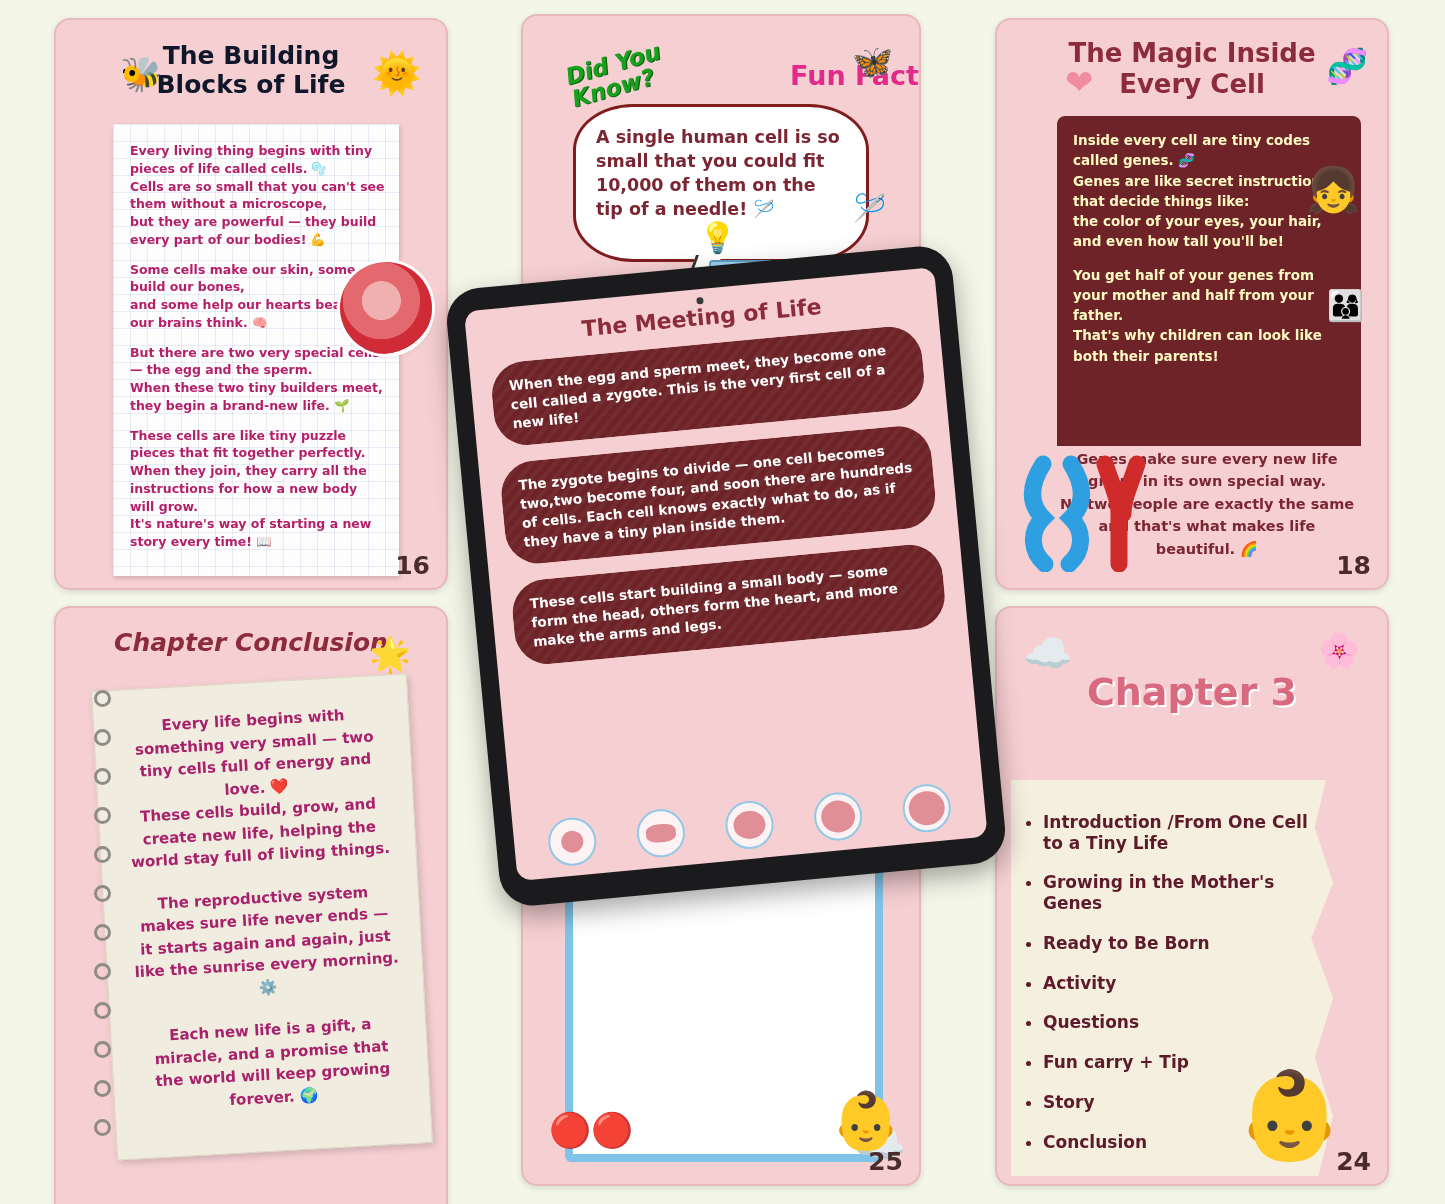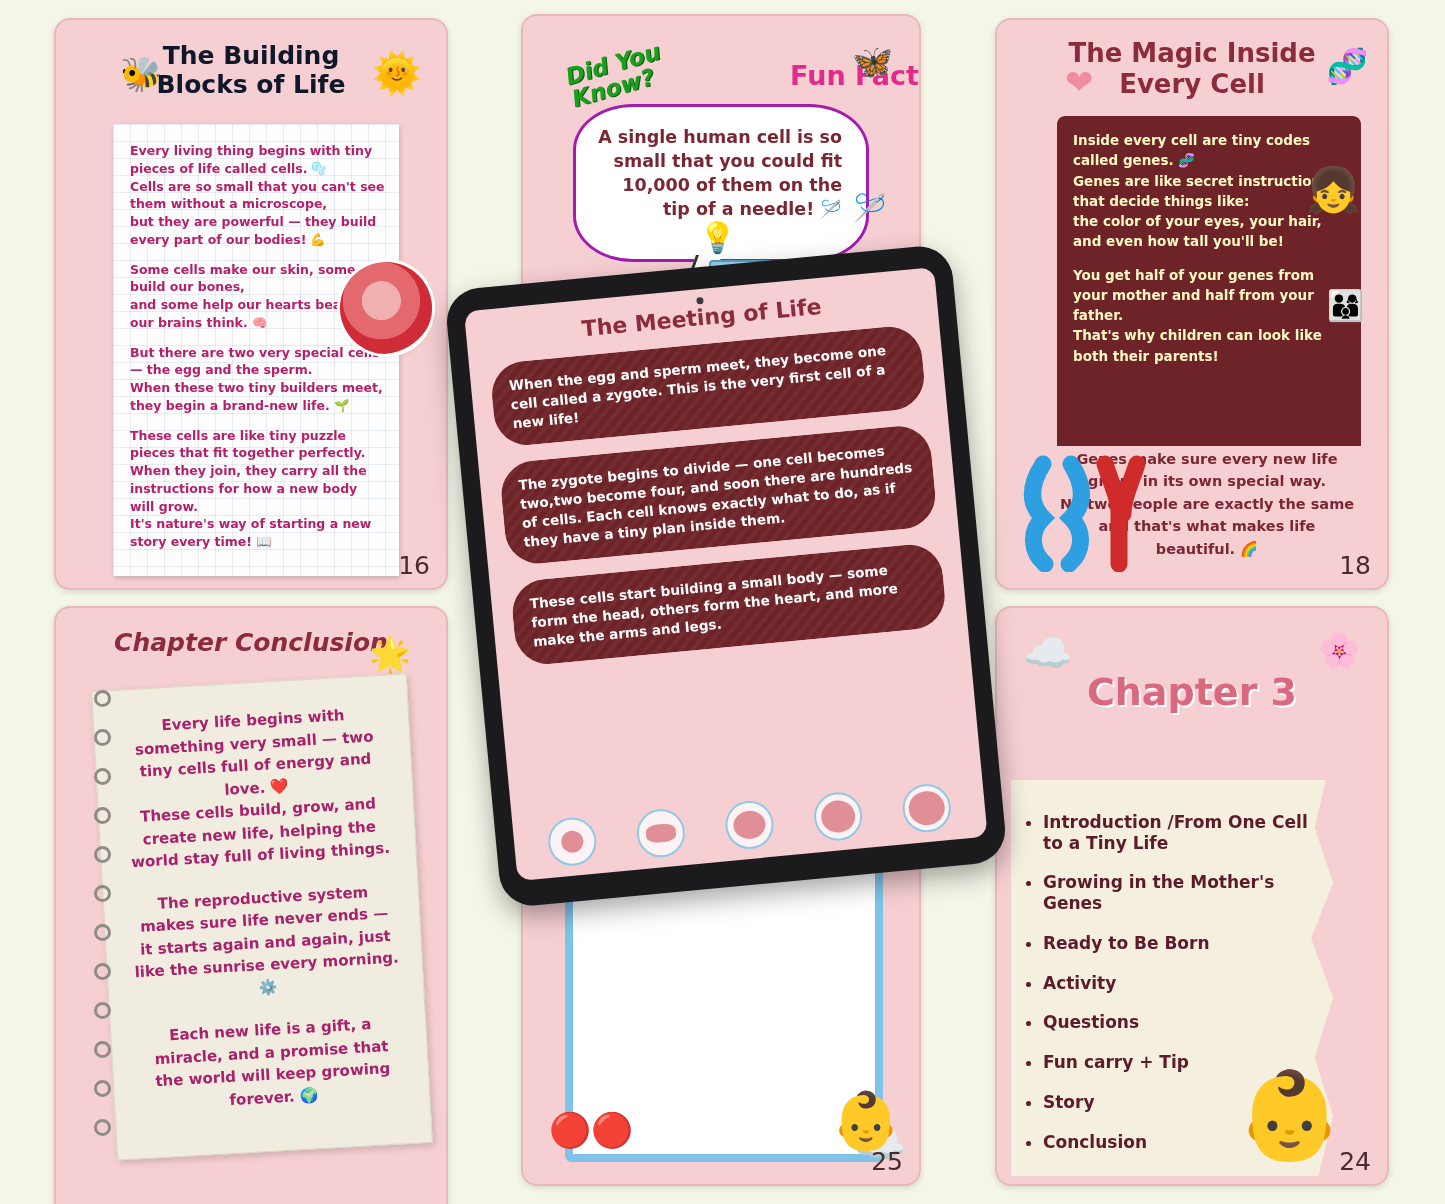--- a/index.html
+++ b/index.html
@@ -17,21 +17,21 @@
   .card {
     position:absolute;
     background:#f6cfd2;
     border-radius:16px;
     border:2px solid #e7b9bd;
     box-shadow:0 2px 6px rgba(0,0,0,.13);
     overflow:hidden;
   }
   .pagenum {
     position:absolute; right:16px; bottom:8px;
-    font-weight:normal; font-size:25px; color:#4a2b2b;
+    font-weight:bold; font-size:25px; color:#4a2b2b;
     font-family:"DejaVu Sans", sans-serif;
   }
 
   
   #card16 { left:54px; top:18px; width:394px; height:572px; }
   #card16 .title {
     text-align:center; color:#0f172a; font-weight:bold;
     font-size:25px; line-height:1.15; margin:22px 60px 0 60px;
     font-family:"DejaVu Sans", sans-serif;
   }
@@ -123,23 +123,23 @@
   .garden23 { position:absolute; left:74px; bottom:10px; font-size:40px; }
 
   
   #card25 { left:521px; top:14px; width:400px; height:1172px; }
   #card25 .fun-head {
     text-align:right; color:#e3298a; font-weight:bold;
     font-size:27px; margin:44px 0 0 0;
   }
   #card25 .bubble {
     position:absolute; left:50px; top:88px; width:296px; height:158px;
-    background:#fff; border:3px solid #a21caf; border-radius:60px/46px;
+    background:#fff; border:3px solid #7f1d1d; border-radius:60px/46px;
     color:#7b2633; font-weight:bold; font-size:17.5px; line-height:1.38;
-    text-align:right; padding:18px 24px 0 20px;
+    text-align:left; padding:18px 24px 0 20px;
   }
   #card25 .bubble .tail {
     position:absolute; left:116px; bottom:-18px; width:26px; height:22px;
     background:#fff; border-left:3px solid #333; border-bottom:3px solid #333;
     transform:skewX(-20deg);
   }
   .didyou {
     position:absolute; left:44px; top:32px; width:130px;
     color:#17a11c; font-weight:bold; font-size:23px; line-height:1;
     transform:rotate(-16deg); font-style:italic;

